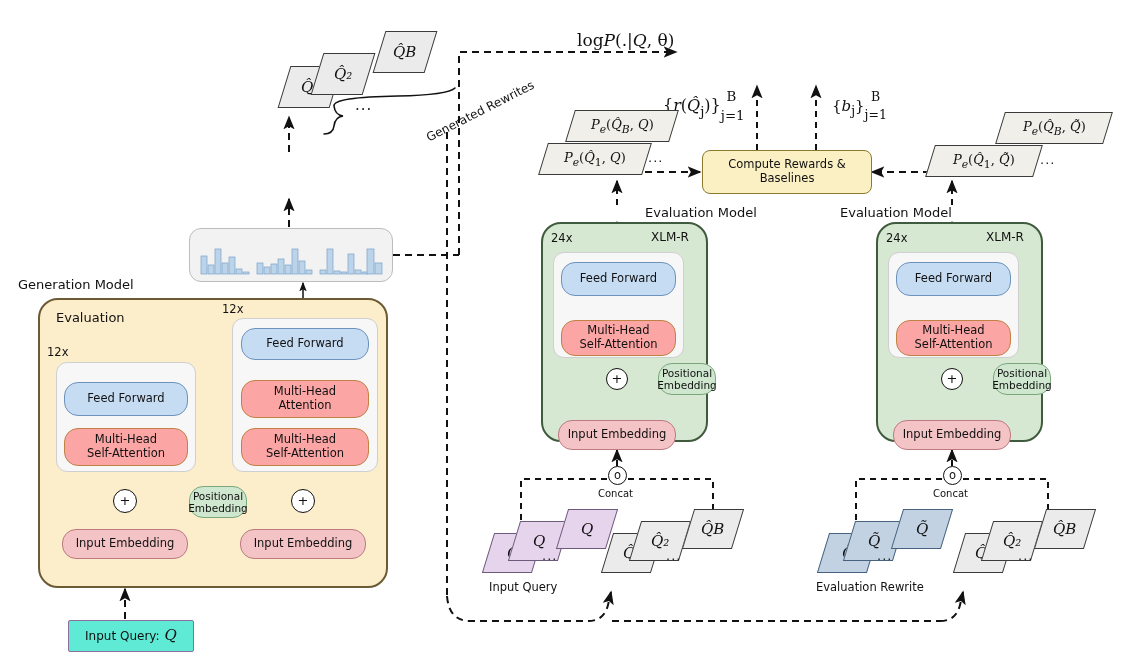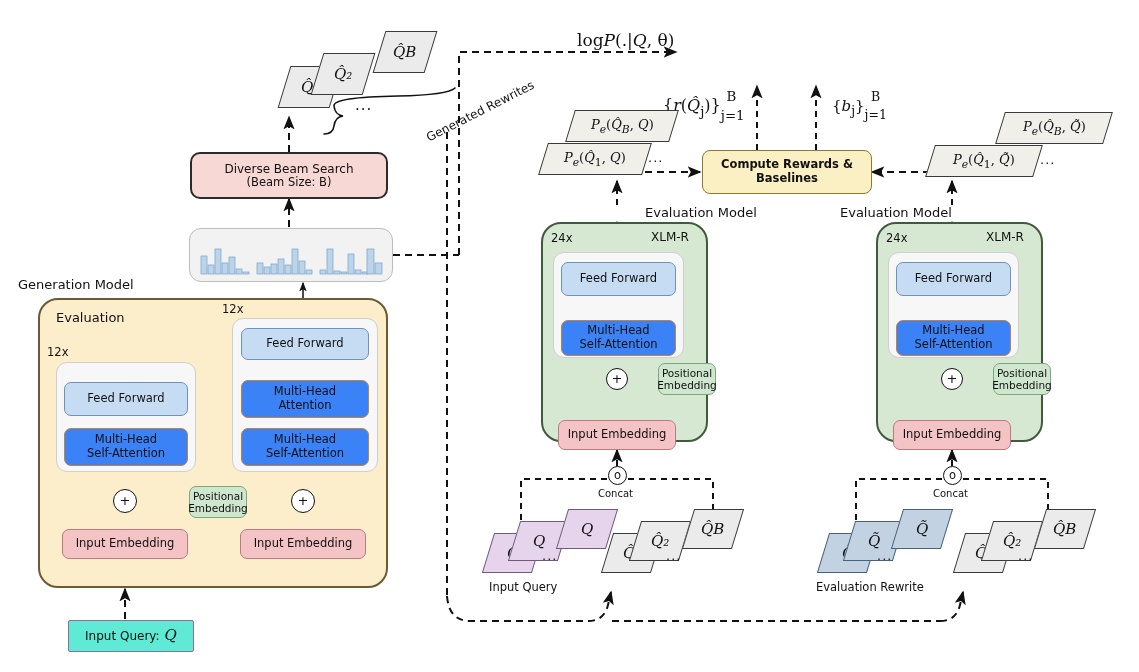--- a/index.html
+++ b/index.html
@@ -3,26 +3,26 @@
 <meta charset="utf-8">
 <style>
   html,body{margin:0;padding:0;background:#ffffff;}
   body{width:1139px;height:672px;overflow:hidden;
        font-family:"DejaVu Sans","Liberation Sans",sans-serif;color:#111;}
   #stage{position:relative;width:1139px;height:672px;}
   svg.layer{position:absolute;left:0;top:0;width:1139px;height:672px;pointer-events:none;}
 
   .box{position:absolute;box-sizing:border-box;display:flex;align-items:center;
        justify-content:center;text-align:center;line-height:1.18;}
-  .rnd{border-radius:7px;}
+  .rnd{border-radius:14px;}
   .lbl{position:absolute;white-space:nowrap;}
 
   
   .c-ff     {background:#c6dcf3;border:1.2px solid #6d93bb;}
-  .c-attn   {background:#3b82f6;border:1.2px solid #c08244;}
+  .c-attn   {background:#fca5a5;border:1.2px solid #c08244;}
   .c-inemb  {background:#f3c3c6;border:1.2px solid #bd7a80;}
   .c-pos    {background:#cfe6cf;border:1.2px solid #7aa87a;}
   .c-inner  {background:#f7f7f7;border:1.4px solid #cfcfcf;border-radius:11px;}
   .c-prophet{background:#fceecb;border:2px solid #6b5a33;border-radius:20px;}
   .c-xlmr   {background:#d6e8d2;border:2px solid #3f5a3c;border-radius:20px;}
   .c-dbs    {background:#f8d8d4;border:2px solid #2b2b2b;border-radius:10px;}
   .c-reinf  {background:#b7c6d6;border:2px solid #2b2b2b;border-radius:10px;}
   .c-rew    {background:#fbf0c4;border:1.6px solid #8d7a2e;border-radius:8px;}
   .c-dist   {background:#f2f2f2;border:1.5px solid #bdbdbd;border-radius:12px;}
   .c-inq    {background:#5eead4;border:1.5px solid #8c6fa0;border-radius:2px;}
@@ -224,24 +224,20 @@
     <g fill="#bcd4ea" stroke="#7ba2c9" stroke-width="0.7">
       <rect x="338" y="249" width="0" height="0"></rect>
     </g>
     <g fill="#bcd4ea" stroke="#7ba2c9" stroke-width="0.7">
       <rect x="367" y="249" width="7" height="25"></rect>
         <rect x="375" y="263" width="7" height="11"></rect>
       <rect x="383" y="270" width="0" height="0"></rect>
     </g>
   </svg>
 
-  <div class="box c-dbs" style="left:190px;top:152px;width:198px;height:47px;flex-direction:column;">
-    <span class="t12">Diverse Beam Search</span>
-    <span class="t11">(Beam Size: B)</span>
-  </div>
 
   <div class="card sk card-grey" style="left:284px;top:66px;width:52px;height:42px;">
     <span class="unsk mt t15">Q̂₁</span>
   </div>
   <div class="card sk card-grey" style="left:317px;top:53px;width:52px;height:42px;">
     <span class="unsk mt t15">Q̂₂</span>
   </div>
   <div class="card sk card-grey" style="left:379px;top:31px;width:52px;height:42px;">
     <span class="unsk mt t15">Q̂B</span>
   </div>
@@ -254,21 +250,21 @@
   </div>
 
 
   <div class="lbl mt" style="left:663px;top:93px;font-size:16px;font-style:normal;">
     {<span style="font-style:italic;">r</span>(<span style="font-style:italic;">Q̂</span><sub>j</sub>)}<sub style="position:relative;top:4px;">j=1</sub><sup style="position:relative;top:-4px;left:-18px;">B</sup>
   </div>
   <div class="lbl mt" style="left:832px;top:93px;font-size:15px;font-style:normal;">
     {<span style="font-style:italic;">b</span><sub>j</sub>}<sub style="position:relative;top:4px;">j=1</sub><sup style="position:relative;top:-4px;left:-16px;">B</sup>
   </div>
 
-  <div class="box c-rew" style="left:702px;top:150px;width:170px;height:44px;flex-direction:column;font-weight:bold;">
+  <div class="box c-rew" style="left:702px;top:150px;width:170px;height:44px;flex-direction:column;">
     <span class="t11">Compute Rewards &amp;</span>
     <span class="t11">Baselines</span>
   </div>
 
   <div class="card sk card-pe" style="left:570px;top:110px;width:104px;height:32px;">
     <span class="unsk mt t13" style="font-style:normal;">
       <i>P<sub>e</sub></i>(<i>Q̂<sub>B</sub></i>, <i>Q</i>)
     </span>
   </div>
   <div class="card sk card-pe" style="left:543px;top:143px;width:104px;height:32px;">

